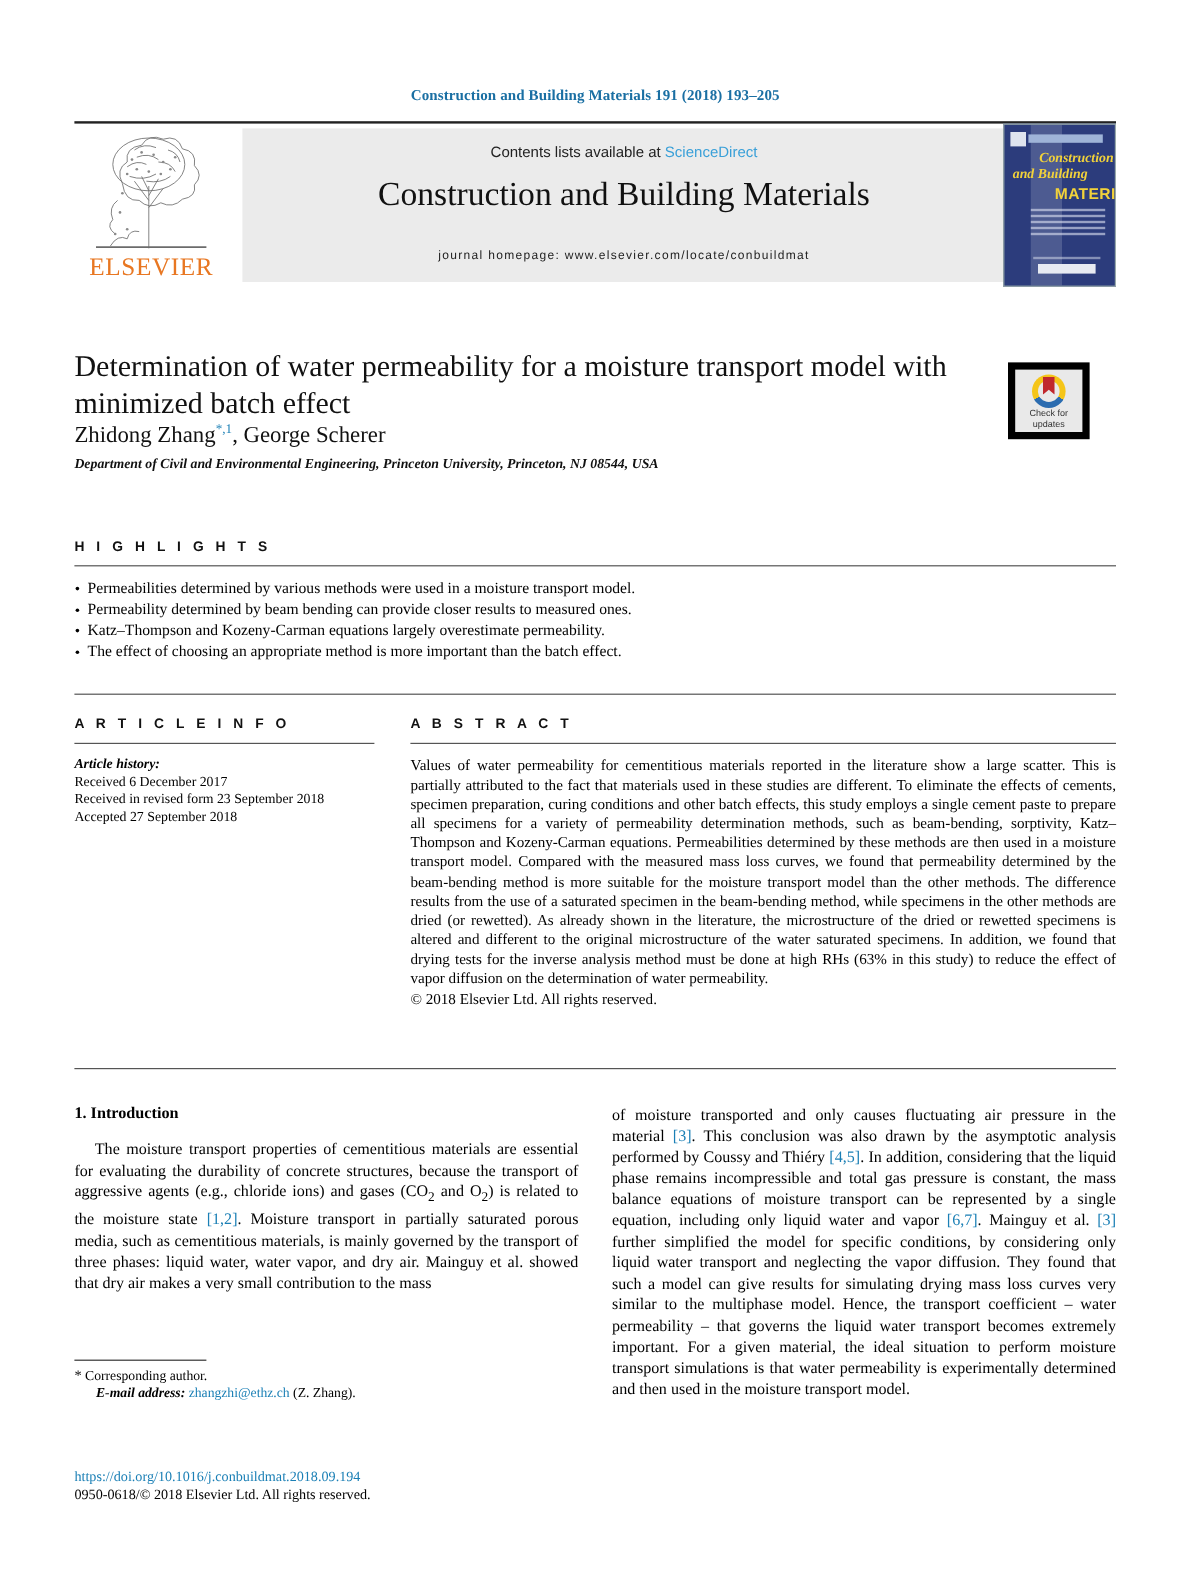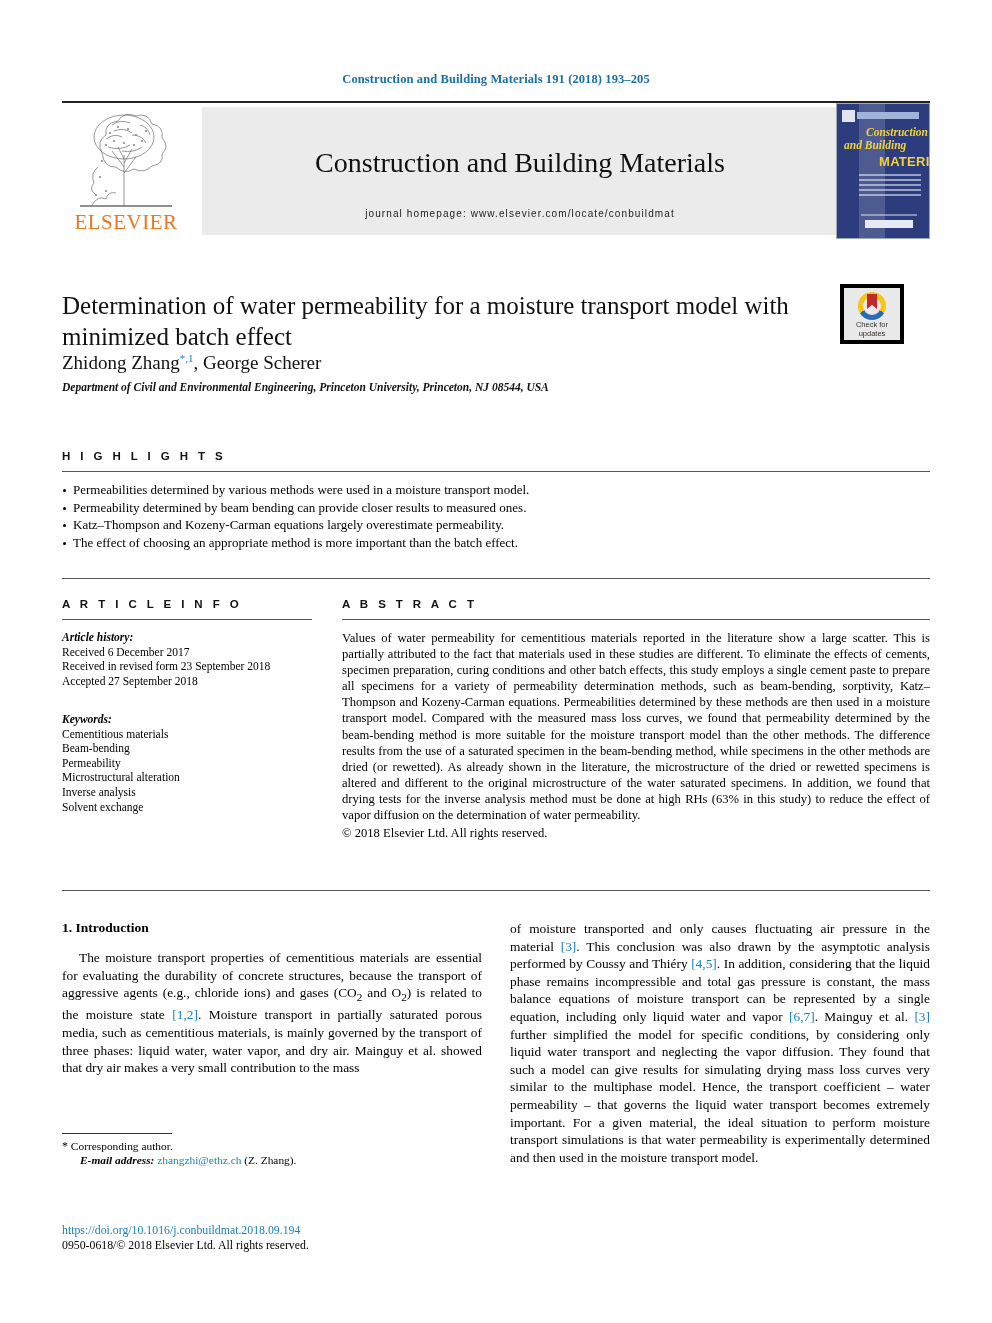--- a/index.html
+++ b/index.html
@@ -182,24 +182,24 @@
   }
   .affiliation {
     margin-top: 7px;
     font-size: 11.5px;
     font-style: italic;
     font-weight: bold;
     color: #111;
   }
   .crossmark {
     position: absolute;
-    left: 840px; top: 284px;
+    left: 840px; top: 302px;
     width: 56px; height: 52px;
     background: #e9e9e9;
-    border: 4px solid #000000;
+    border: 6px solid #000000;
     text-align: center;
   }
   .cm-ring {
     position: relative;
     margin: 4px auto 1px auto;
     width: 28px; height: 28px;
     border-radius: 50%;
     background:
       conic-gradient(#f5c518 0deg 120deg, #2b6cb0 120deg 240deg, #f5c518 240deg 360deg);
   }
@@ -405,20 +405,23 @@
             <circle cx="38" cy="70" r="1.1"></circle>
           <circle cx="44" cy="84" r="1.1"></circle>
             <circle cx="34" cy="88" r="1.1"></circle>
         </g>
         <line x1="18" y1="99" x2="110" y2="99" stroke="#6b6b6b" stroke-width="1.4"></line>
       </svg>
       <div class="elsevier-word">ELSEVIER</div>
     </div>
 
     <div class="journal-band">
+      <div class="contents-line">
+        <span>Contents lists available at </span><span class="sd">ScienceDirect</span>
+      </div>
       <div class="journal-title">Construction and Building Materials</div>
       <div class="homepage-line">journal homepage: www.elsevier.com/locate/conbuildmat</div>
     </div>
 
     <div class="cover-thumb">
       <div class="cover-stripe"></div>
       <div class="cover-topbar"></div>
       <div class="cover-badge"></div>
       <div class="cover-t1">Construction</div>
       <div class="cover-t2">and Building</div>
@@ -467,29 +470,20 @@
 
   <div class="info-col">
     <div class="section-head">A R T I C L E  I N F O</div>
     <div class="rule"></div>
     <div class="info-body">
       <div class="it-head">Article history:</div>
       <div>Received 6 December 2017</div>
       <div>Received in revised form 23 September 2018</div>
       <div>Accepted 27 September 2018</div>
     </div>
-    <div class="kw-block">
-      <div class="it-head">Keywords:</div>
-      <div>Cementitious materials</div>
-      <div>Beam-bending</div>
-      <div>Permeability</div>
-      <div>Microstructural alteration</div>
-      <div>Inverse analysis</div>
-      <div>Solvent exchange</div>
-    </div>
   </div>
 
   <div class="abs-col">
     <div class="section-head">A B S T R A C T</div>
     <div class="rule"></div>
     <div class="abs-body">Values of water permeability for cementitious materials reported in the literature show a large scatter. This is partially attributed to the fact that materials used in these studies are different. To eliminate the effects of cements, specimen preparation, curing conditions and other batch effects, this study employs a single cement paste to prepare all specimens for a variety of permeability determination methods, such as beam-bending, sorptivity, Katz–Thompson and Kozeny-Carman equations. Permeabilities determined by these methods are then used in a moisture transport model. Compared with the measured mass loss curves, we found that permeability determined by the beam-bending method is more suitable for the moisture transport model than the other methods. The difference results from the use of a saturated specimen in the beam-bending method, while specimens in the other methods are dried (or rewetted). As already shown in the literature, the microstructure of the dried or rewetted specimens is altered and different to the original microstructure of the water saturated specimens. In addition, we found that drying tests for the inverse analysis method must be done at high RHs (63% in this study) to reduce the effect of vapor diffusion on the determination of water permeability.</div>
     <div class="copyright">© 2018 Elsevier Ltd. All rights reserved.</div>
   </div>
   <div class="abs-bottom-rule"></div>
 

